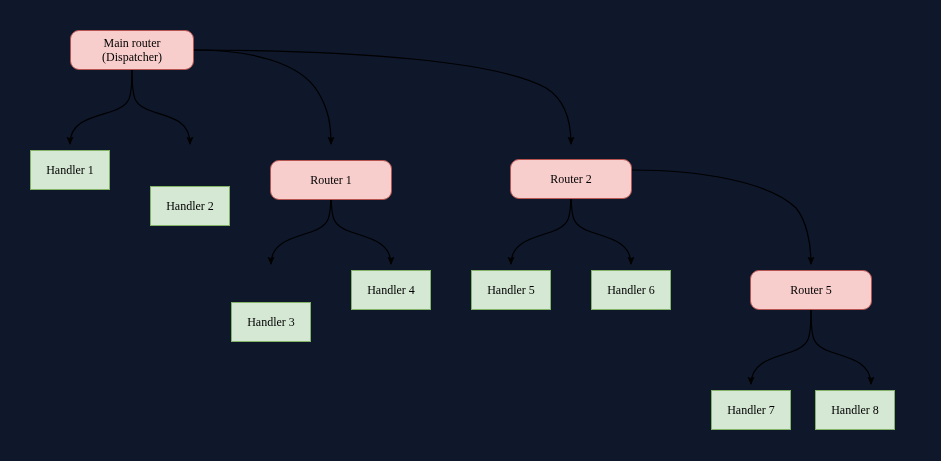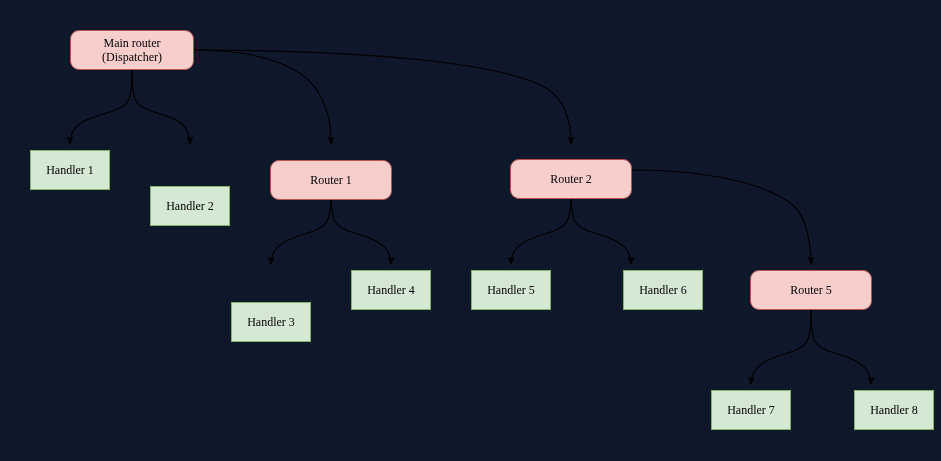--- a/index.html
+++ b/index.html
@@ -112,29 +112,29 @@
   </div>
 
   <div class="node node-handler" style="left:351px; top:270px; width:80px; height:40px;">
     <span class="node-label">Handler 4</span>
   </div>
 
   <div class="node node-handler" style="left:471px; top:270px; width:80px; height:40px;">
     <span class="node-label">Handler 5</span>
   </div>
 
-  <div class="node node-handler" style="left:623px; top:270px; width:80px; height:40px;">
+  <div class="node node-handler" style="left:591px; top:270px; width:80px; height:40px;">
     <span class="node-label">Handler 6</span>
   </div>
 
   <div class="node node-router" style="left:750px; top:270px; width:122px; height:40px;">
     <span class="node-label">Router 5</span>
   </div>
 
   <div class="node node-handler" style="left:711px; top:390px; width:80px; height:40px;">
     <span class="node-label">Handler 7</span>
   </div>
 
-  <div class="node node-handler" style="left:815px; top:390px; width:80px; height:40px;margin-left:39px;">
+  <div class="node node-handler" style="left:815px; top:390px; width:80px; height:40px;">
     <span class="node-label">Handler 8</span>
   </div>
 
 </div>
 
 </body></html>

